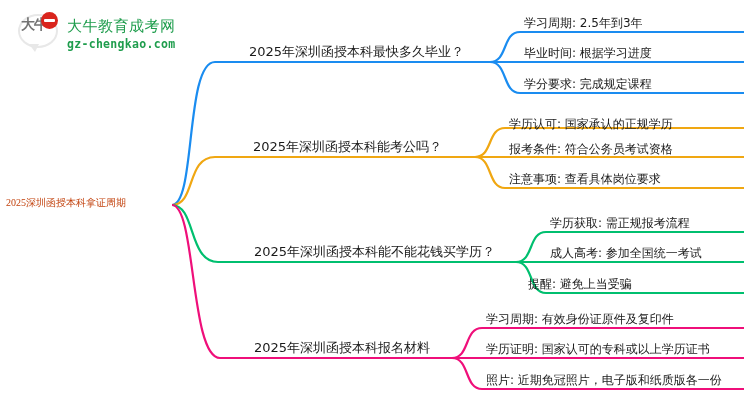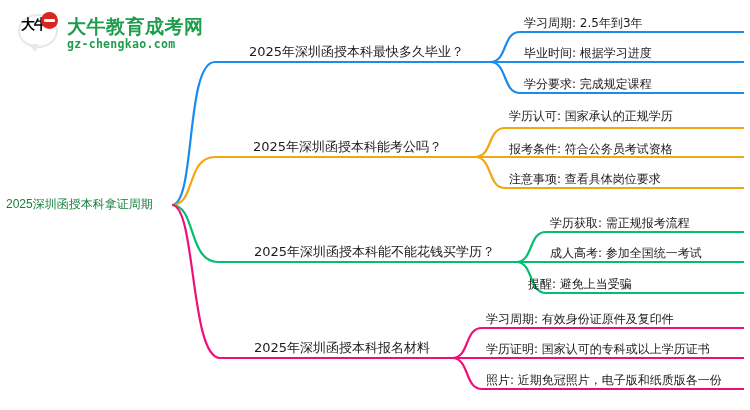--- a/index.html
+++ b/index.html
@@ -29,40 +29,40 @@
   .logo-mark .reddot{
     position:absolute;right:2px;top:0px;width:17px;height:17px;
     background:#d9251d;border-radius:50%;
   }
   .logo-mark .reddot:before{
     content:"";position:absolute;left:3px;top:7px;width:11px;height:3px;
     background:#ffffff;border-radius:1px;
   }
   .logo-mark .cn{
     position:absolute;left:3px;top:6px;width:32px;
-    font-size:14px;font-weight:bold;color:#000000;line-height:13px;
+    font-size:14px;font-weight:bold;color:#737373;line-height:13px;
     font-family:"DejaVu Sans",sans-serif;letter-spacing:-1px;
   }
   .logo-text{display:flex;flex-direction:column;justify-content:center;}
   .logo-title{
-    font-size:19px;font-weight:bold;color:#1f9d4d;
+    font-size:15px;font-weight:normal;color:#1f9d4d;
     letter-spacing:0.5px;line-height:21px;
     font-family:"DejaVu Sans",sans-serif;
   }
   .logo-url{
     font-size:11.5px;font-weight:bold;color:#1f9d4d;
     letter-spacing:0.3px;line-height:14px;
     font-family:"DejaVu Sans Mono","Liberation Mono",monospace;
   }
 
   
   .node{position:absolute;white-space:nowrap;}
   .root{
-    font-size:12px;color:#15803d;
-    font-family:Liberation Sans, sans-serif;
+    font-size:10px;color:#c2410c;
+    font-family:Liberation Serif, serif;
   }
   .branch{
     font-size:13px;color:#1a1a1a;
     font-family:"DejaVu Sans",sans-serif;
   }
   .leaf{
     font-size:12px;color:#1a1a1a;
     font-family:"DejaVu Sans",sans-serif;
   }
 </style>
@@ -111,21 +111,21 @@
   </div>
 
   <div class="node root" style="left:6px;top:196px;">2025深圳函授本科拿证周期</div>
 
   <div class="node branch" style="left:249px;top:43px;">2025年深圳函授本科最快多久毕业？</div>
   <div class="node leaf" style="left:524px;top:15px;">学习周期: 2.5年到3年</div>
   <div class="node leaf" style="left:524px;top:45px;">毕业时间: 根据学习进度</div>
   <div class="node leaf" style="left:524px;top:76px;">学分要求: 完成规定课程</div>
 
   <div class="node branch" style="left:253px;top:138px;">2025年深圳函授本科能考公吗？</div>
-  <div class="node leaf" style="left:509px;top:108px;">学历认可: 国家承认的正规学历</div>
+  <div class="node leaf" style="left:509px;top:116px;">学历认可: 国家承认的正规学历</div>
   <div class="node leaf" style="left:509px;top:171px;">注意事项: 查看具体岗位要求</div>
   <div class="node leaf" style="left:509px;top:141px;">报考条件: 符合公务员考试资格</div>
 
   <div class="node branch" style="left:254px;top:243px;">2025年深圳函授本科能不能花钱买学历？</div>
   <div class="node leaf" style="left:550px;top:215px;">学历获取: 需正规报考流程</div>
   <div class="node leaf" style="left:550px;top:245px;">成人高考: 参加全国统一考试</div>
   <div class="node leaf" style="left:528px;top:276px;">提醒: 避免上当受骗</div>
 
   <div class="node branch" style="left:254px;top:339px;">2025年深圳函授本科报名材料</div>
   <div class="node leaf" style="left:486px;top:311px;">学习周期: 有效身份证原件及复印件</div>

